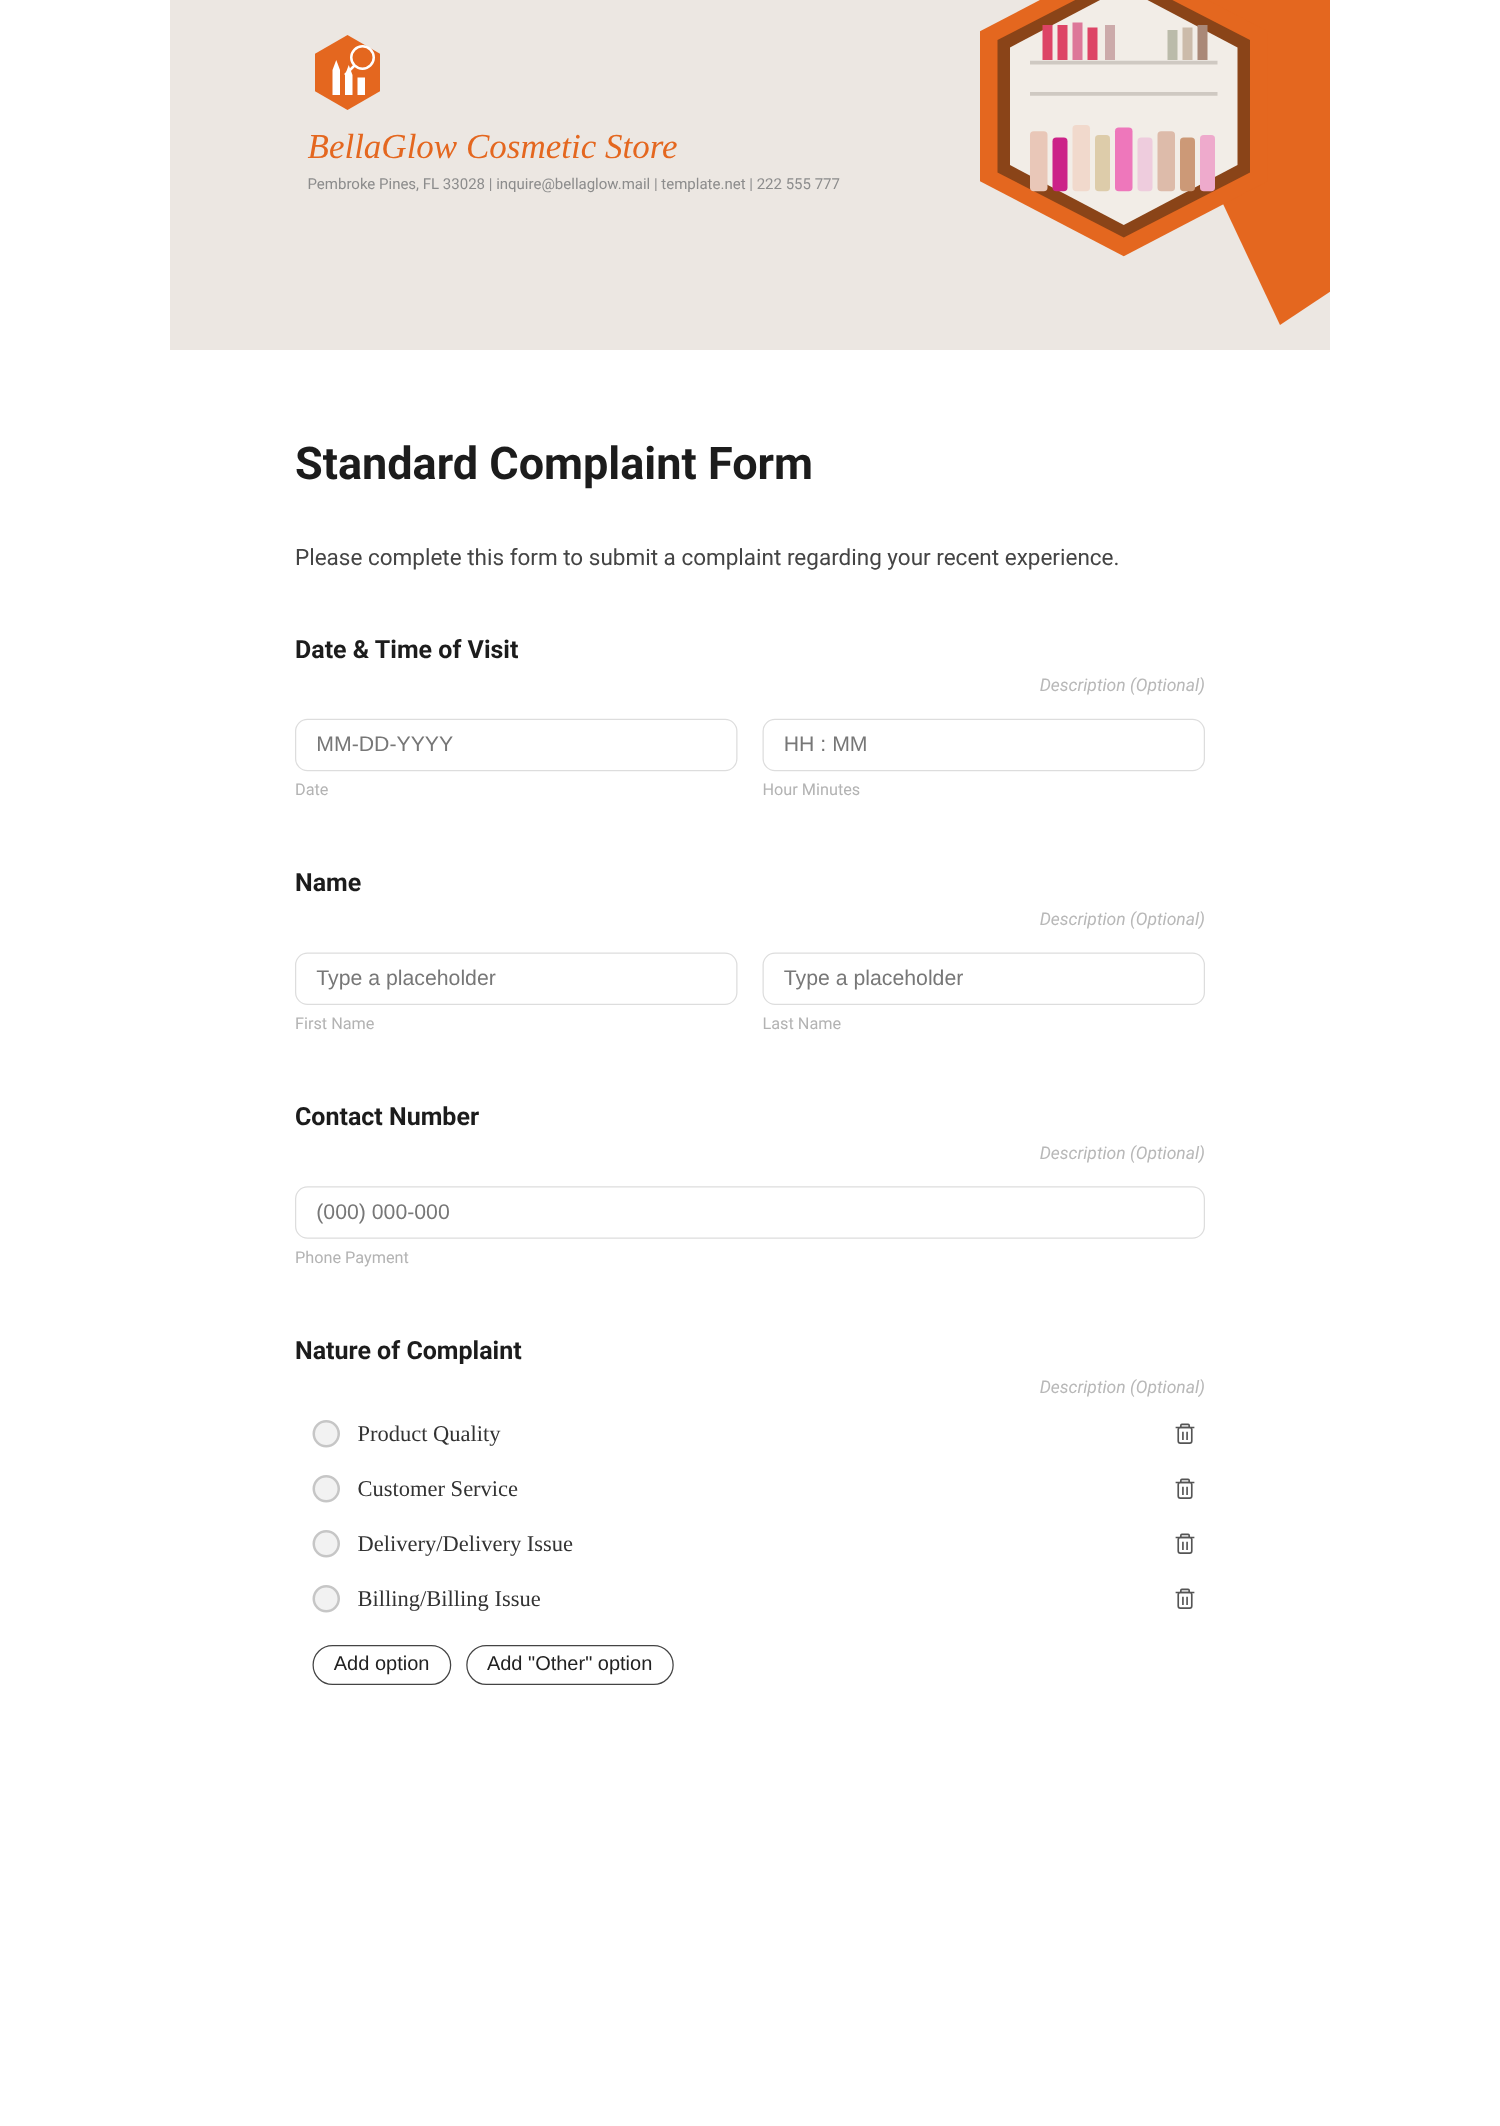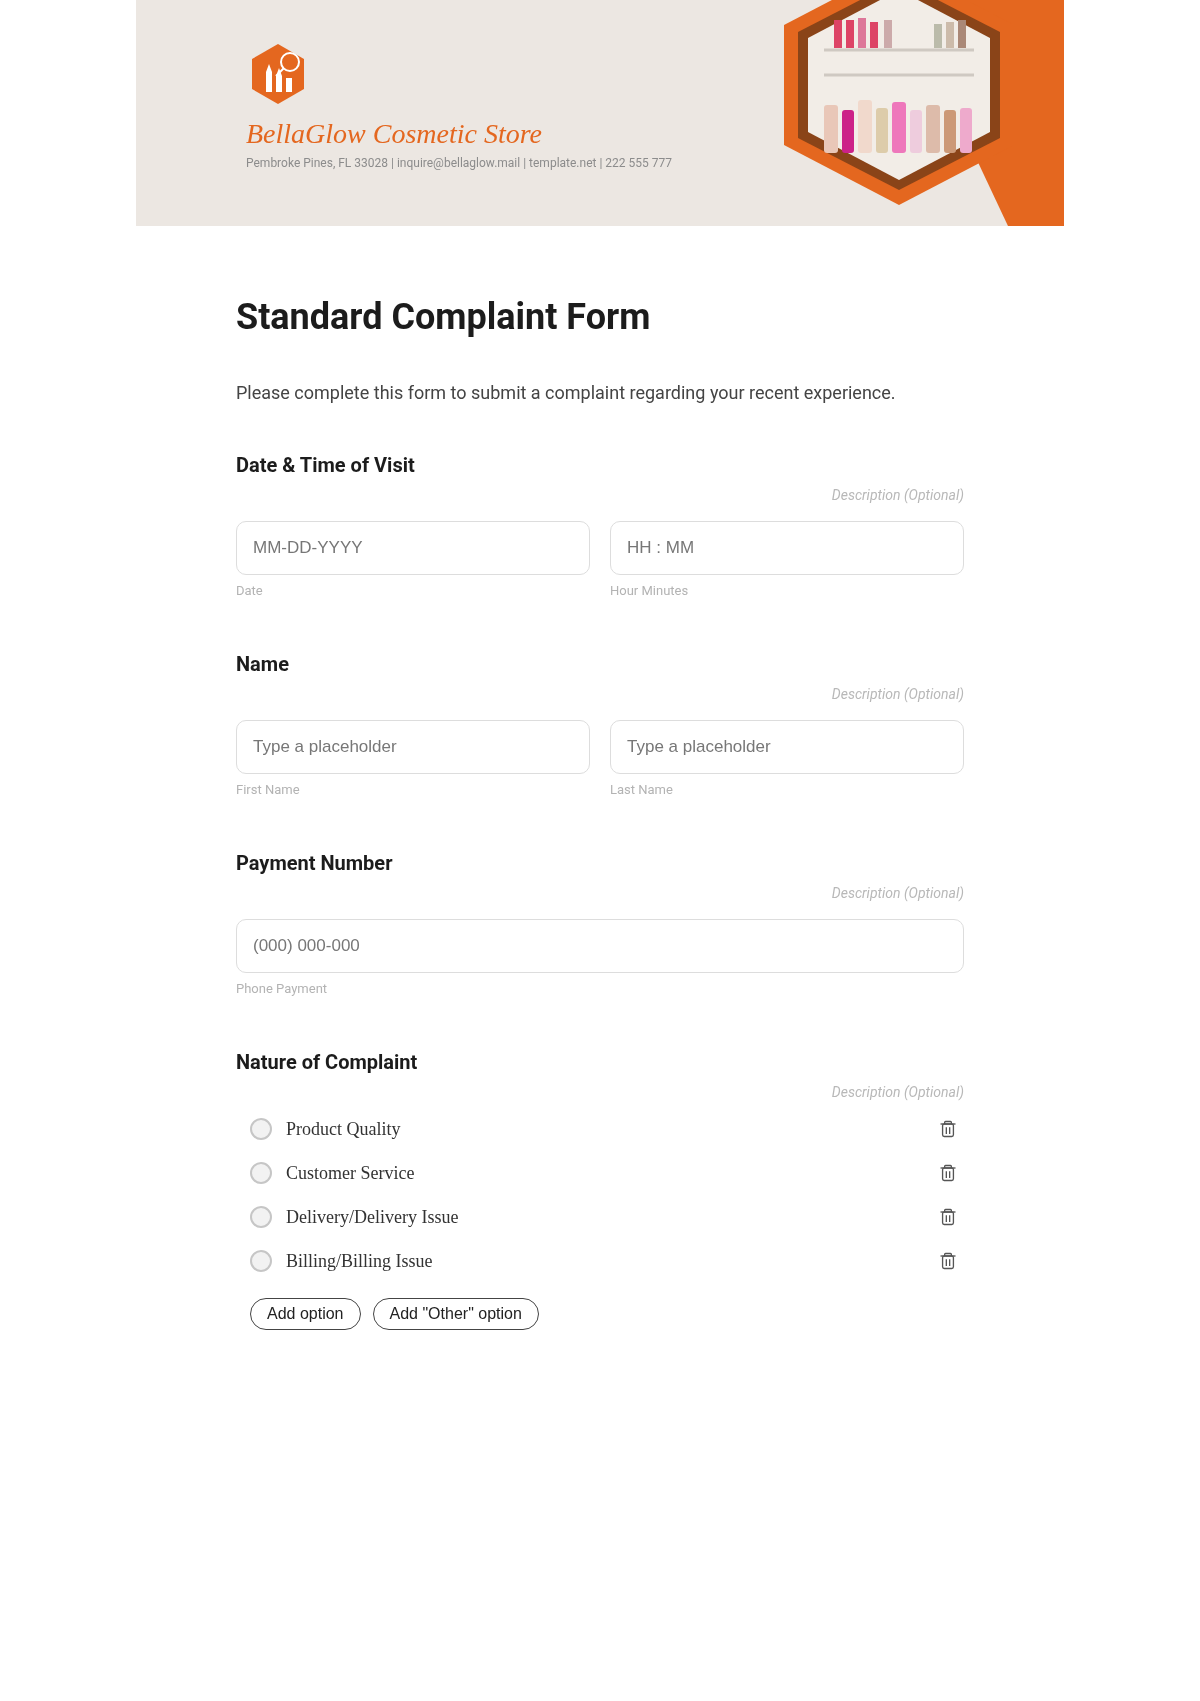--- a/index.html
+++ b/index.html
@@ -10,24 +10,24 @@
     width: 1200px;
   }
   .page {
     width: 928px;
     margin: 0 auto;
     background: #fff;
   }
   
   .header {
     background: #ece7e2;
-    height: 226px;
+    height: 280px;
     position: relative;
     overflow: hidden;
-    padding: 42px 0 0 110px;
+    padding: 26px 0 0 110px;
   }
   .brand {
     display: flex;
     flex-direction: column;
     gap: 6px;
   }
   .brand-logo {
     width: 64px;
     height: 64px;
   }
@@ -82,21 +82,21 @@
     margin-bottom: 18px;
     text-align: right;
   }
   .row2 {
     display: flex;
     gap: 20px;
   }
   .col { flex: 1; display: flex; flex-direction: column; }
   .input {
     width: 100%;
-    height: 54px;
+    height: 42px;
     border: 1px solid #ddd;
     border-radius: 10px;
     padding: 0 16px;
     font-size: 17px;
     color: #666;
     background: #fff;
     outline: none;
   }
   .input::placeholder { color: #777; }
   .sub-label {
@@ -236,21 +236,21 @@
           <div class="sub-label">First Name</div>
         </div>
         <div class="col">
           <input class="input" placeholder="Type a placeholder" style="">
           <div class="sub-label">Last Name</div>
         </div>
       </div>
     </div>
 
     <div class="section">
-      <div class="sec-title">Payment Number</div>
+      <div class="sec-title">Contact Number</div>
       <div class="sec-desc">Description (Optional)</div>
       <div class="col">
         <input class="input" placeholder="(000) 000-000" style="">
         <div class="sub-label">Phone Payment</div>
       </div>
     </div>
 
     <div class="section" style="margin-bottom:20px;">
       <div class="sec-title">Nature of Complaint</div>
       <div class="sec-desc">Description (Optional)</div>

